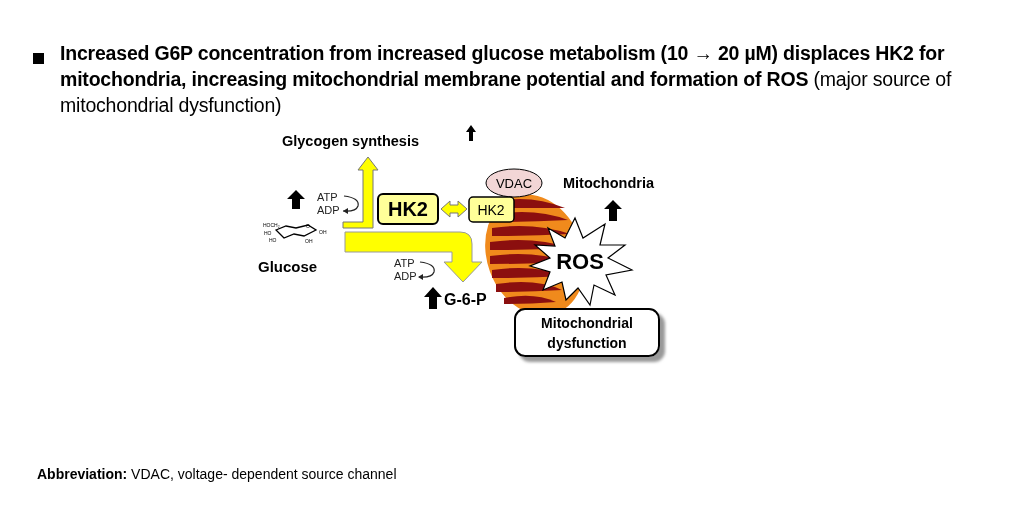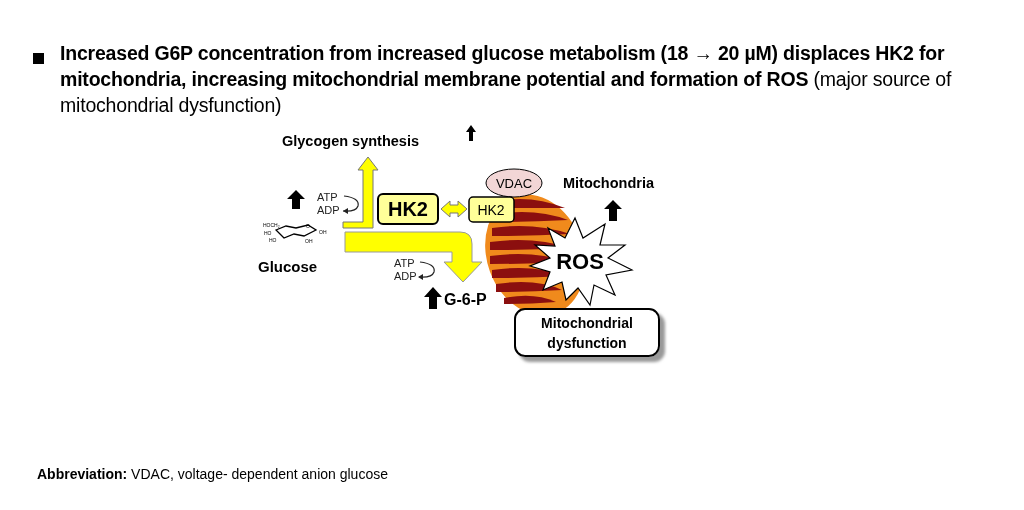--- a/index.html
+++ b/index.html
@@ -17,21 +17,21 @@
   .abbr b { font-weight:bold;margin-left:12px; }
   svg#diagram { position:absolute; left:0; top:0; }
   .t-bold { font-family:"Liberation Sans", sans-serif; font-weight:bold; }
   .t-reg { font-family:"Liberation Sans", sans-serif; }
 </style>
 </head>
 <body>
 
 <div class="bullet-row" id="b1">
   <div class="bullet-mark"></div>
-  <div class="para"><b>Increased G6P concentration from increased glucose metabolism (18 → 20 µM) displaces HK2 for mitochondria, increasing mitochondrial membrane potential and formation of ROS</b><span> (major source of mitochondrial dysfunction)</span></div>
+  <div class="para"><b>Increased G6P concentration from increased glucose metabolism (10 → 20 µM) displaces HK2 for mitochondria, increasing mitochondrial membrane potential and formation of ROS</b><span> (major source of mitochondrial dysfunction)</span></div>
 </div>
 
 <svg id="diagram" width="1024" height="510">
   <defs>
     <filter id="shadow" x="-10%" y="-10%" width="130%" height="140%">
       <feOffset dx="5" dy="5" in="SourceAlpha" result="o"></feOffset>
       <feGaussianBlur in="o" stdDeviation="1.5" result="b"></feGaussianBlur>
       <feFlood flood-color="#999"></feFlood>
       <feComposite in2="b" operator="in"></feComposite>
       <feMerge>
@@ -107,13 +107,13 @@
   <rect x="515" y="309" width="144" height="47" rx="10" fill="#fff" stroke="#000" stroke-width="2" filter="url(#shadow)"></rect>
   <text x="587" y="328" font-size="14" class="t-bold" text-anchor="middle">Mitochondrial</text>
   <text x="587" y="348" font-size="14" class="t-bold" text-anchor="middle">dysfunction</text>
 </svg>
 
 <div class="bullet-row" id="b2">
   
   
 </div>
 
-<div class="abbr"><b>Abbreviation:</b><span> VDAC, voltage- dependent anion glucose</span></div>
+<div class="abbr"><b>Abbreviation:</b><span> VDAC, voltage- dependent source channel</span></div>
 
 </body></html>

